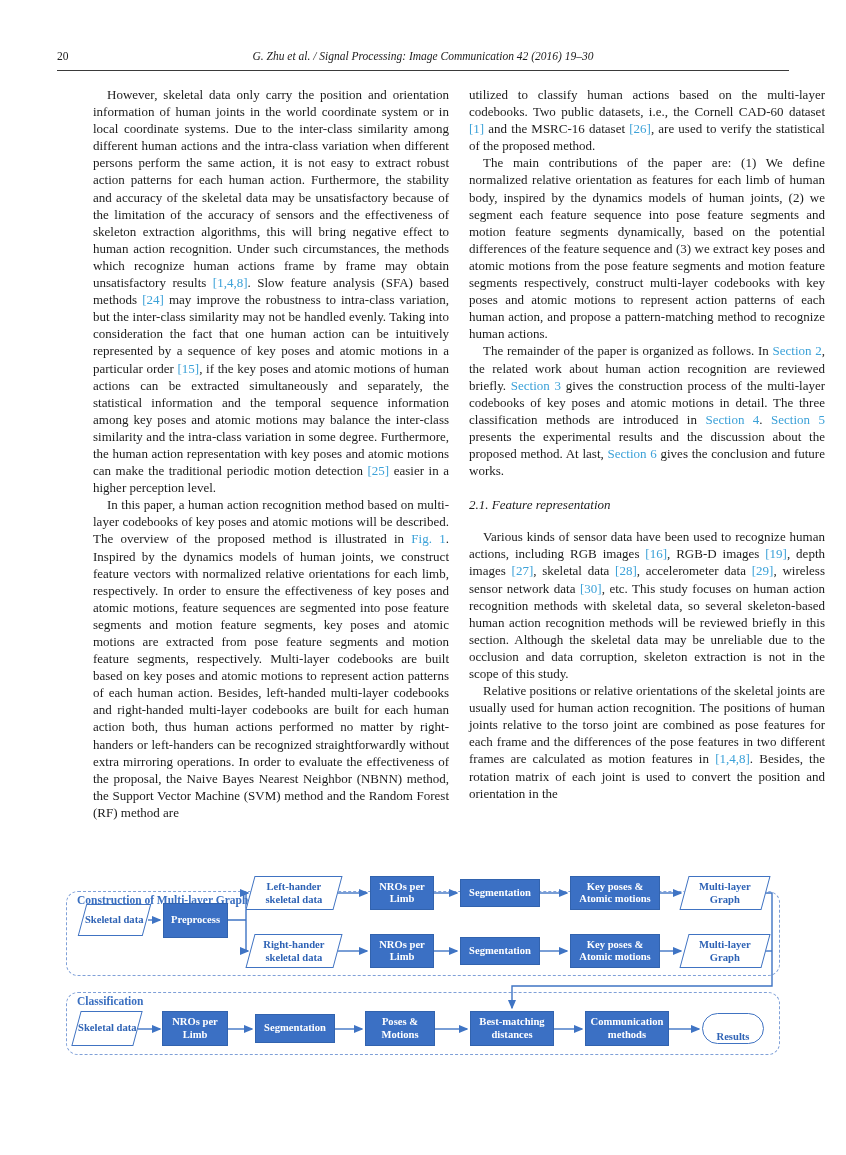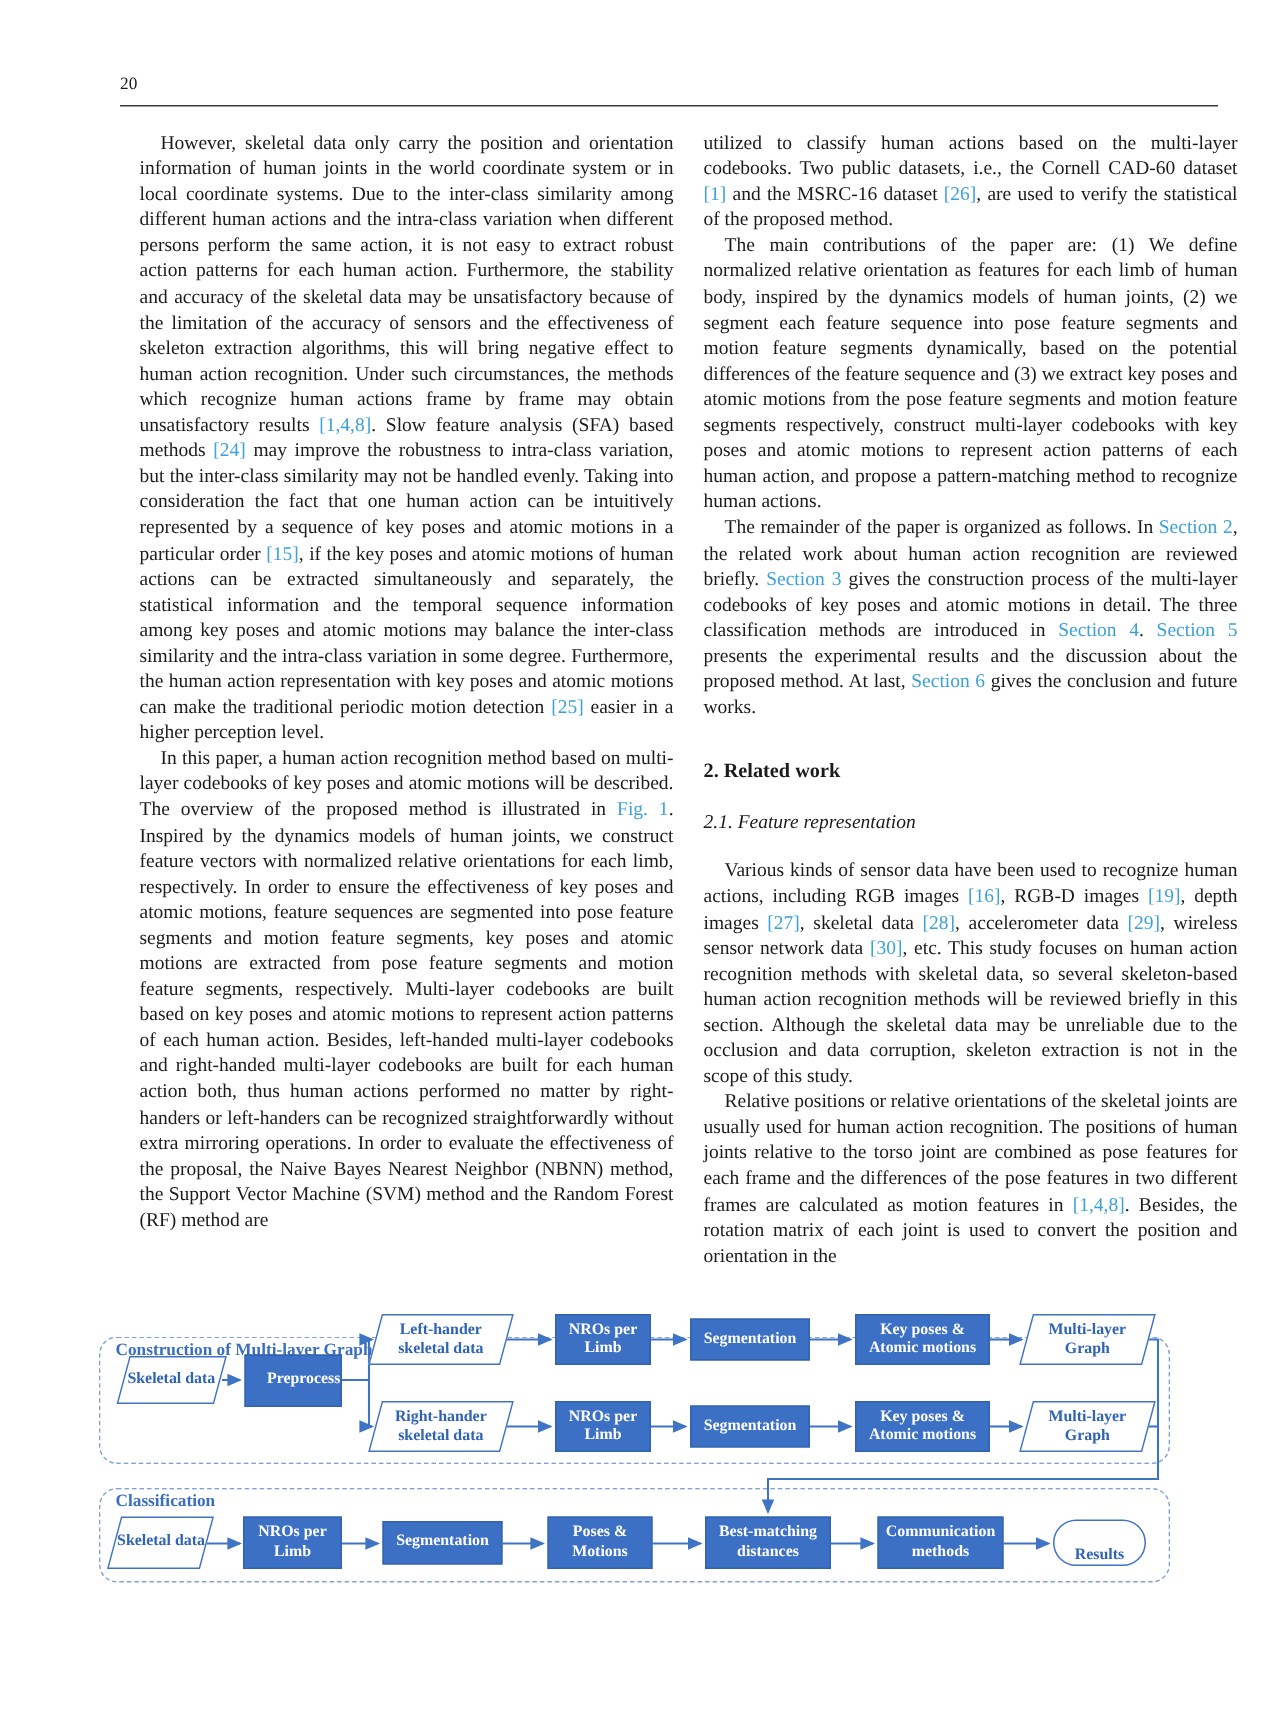--- a/index.html
+++ b/index.html
@@ -1,21 +1,21 @@
 <!DOCTYPE html>
 <html><head>
 <meta charset="utf-8">
 <style>
   html,body{margin:0;padding:0;background:#fff;}
   .page{
     position:relative;width:846px;height:1155px;background:#ffffff;
     font-family:"Liberation Serif","DejaVu Serif",serif;color:#1b1b1b;overflow:hidden;
   }
   
-  .header{position:absolute;left:57px;top:42px;width:732px;height:28px;border-bottom:1px solid #3a3a3a;font-size:11.5px;margin-left:23px;}
+  .header{position:absolute;left:57px;top:42px;width:732px;height:28px;border-bottom:1px solid #3a3a3a;font-size:11.5px;}
   .pageno{position:absolute;left:0;top:8px;}
   .runhead{position:absolute;left:0;right:0;top:8px;text-align:center;font-style:italic;}
   
   .col{position:absolute;top:86px;width:356px;text-align:justify;font-size:13px;line-height:17.1px;margin-left:36px;}
   .col-left{left:57px;}
   .col-right{left:433px;}
   .para{margin:0;}
   .para.indent{text-indent:14px;}
   .ref-link{color:#3ba1d8;cursor:pointer;}
   .sec-heading{margin:0;font-size:13.5px;font-weight:bold;}
@@ -36,31 +36,31 @@
   .fig-caption{position:absolute;left:0;top:1061px;width:846px;text-align:center;font-size:11px;color:#222;}
   .cap-label{font-weight:bold;margin-right:4px;}
 </style>
 </head>
 <body>
 
 <div class="page">
 
   <div class="header">
     <span class="pageno">20</span>
+    <span class="runhead">G. Zhu et al. / Signal Processing: Image Communication 42 (2016) 19–30</span>
   </div>
 
   <div class="col col-left">
       <p class="para indent"><span>However, skeletal data only carry the position and orientation information of human joints in the world coordinate system or in local coordinate systems. Due to the inter-class similarity among different human actions and the intra-class variation when different persons perform the same action, it is not easy to extract robust action patterns for each human action. Furthermore, the stability and accuracy of the skeletal data may be unsatisfactory because of the limitation of the accuracy of sensors and the effectiveness of skeleton extraction algorithms, this will bring negative effect to human action recognition. Under such circumstances, the methods which recognize human actions frame by frame may obtain unsatisfactory results </span><span class="ref-link">[1,4,8]</span><span>. Slow feature analysis (SFA) based methods </span><span class="ref-link">[24]</span><span> may improve the robustness to intra-class variation, but the inter-class similarity may not be handled evenly. Taking into consideration the fact that one human action can be intuitively represented by a sequence of key poses and atomic motions in a particular order </span><span class="ref-link">[15]</span><span>, if the key poses and atomic motions of human actions can be extracted simultaneously and separately, the statistical information and the temporal sequence information among key poses and atomic motions may balance the inter-class similarity and the intra-class variation in some degree. Furthermore, the human action representation with key poses and atomic motions can make the traditional periodic motion detection </span><span class="ref-link">[25]</span><span> easier in a higher perception level.</span></p>
       <p class="para indent"><span>In this paper, a human action recognition method based on multi-layer codebooks of key poses and atomic motions will be described. The overview of the proposed method is illustrated in </span><span class="ref-link">Fig. 1</span><span>. Inspired by the dynamics models of human joints, we construct feature vectors with normalized relative orientations for each limb, respectively. In order to ensure the effectiveness of key poses and atomic motions, feature sequences are segmented into pose feature segments and motion feature segments, key poses and atomic motions are extracted from pose feature segments and motion feature segments, respectively. Multi-layer codebooks are built based on key poses and atomic motions to represent action patterns of each human action. Besides, left-handed multi-layer codebooks and right-handed multi-layer codebooks are built for each human action both, thus human actions performed no matter by right-handers or left-handers can be recognized straightforwardly without extra mirroring operations. In order to evaluate the effectiveness of the proposal, the Naive Bayes Nearest Neighbor (NBNN) method, the Support Vector Machine (SVM) method and the Random Forest (RF) method are</span></p>
     </div>
   <div class="col col-right">
       <p class="para"><span>utilized to classify human actions based on the multi-layer codebooks. Two public datasets, i.e., the Cornell CAD-60 dataset </span><span class="ref-link">[1]</span><span> and the MSRC-16 dataset </span><span class="ref-link">[26]</span><span>, are used to verify the statistical of the proposed method.</span></p>
       <p class="para indent"><span>The main contributions of the paper are: (1) We define normalized relative orientation as features for each limb of human body, inspired by the dynamics models of human joints, (2) we segment each feature sequence into pose feature segments and motion feature segments dynamically, based on the potential differences of the feature sequence and (3) we extract key poses and atomic motions from the pose feature segments and motion feature segments respectively, construct multi-layer codebooks with key poses and atomic motions to represent action patterns of each human action, and propose a pattern-matching method to recognize human actions.</span></p>
       <p class="para indent"><span>The remainder of the paper is organized as follows. In </span><span class="ref-link">Section 2</span><span>, the related work about human action recognition are reviewed briefly. </span><span class="ref-link">Section 3</span><span> gives the construction process of the multi-layer codebooks of key poses and atomic motions in detail. The three classification methods are introduced in </span><span class="ref-link">Section 4</span><span>. </span><span class="ref-link">Section 5</span><span> presents the experimental results and the discussion about the proposed method. At last, </span><span class="ref-link">Section 6</span><span> gives the conclusion and future works.</span></p>
-      <h2 class="sec-heading">2.  Related work</h2>
       <h3 class="subsec-heading">2.1.  Feature representation</h3>
       <p class="para indent"><span>Various kinds of sensor data have been used to recognize human actions, including RGB images </span><span class="ref-link">[16]</span><span>, RGB-D images </span><span class="ref-link">[19]</span><span>, depth images </span><span class="ref-link">[27]</span><span>, skeletal data </span><span class="ref-link">[28]</span><span>, accelerometer data </span><span class="ref-link">[29]</span><span>, wireless sensor network data </span><span class="ref-link">[30]</span><span>, etc. This study focuses on human action recognition methods with skeletal data, so several skeleton-based human action recognition methods will be reviewed briefly in this section. Although the skeletal data may be unreliable due to the occlusion and data corruption, skeleton extraction is not in the scope of this study.</span></p>
       <p class="para indent"><span>Relative positions or relative orientations of the skeletal joints are usually used for human action recognition. The positions of human joints relative to the torso joint are combined as pose features for each frame and the differences of the pose features in two different frames are calculated as motion features in </span><span class="ref-link">[1,4,8]</span><span>. Besides, the rotation matrix of each joint is used to convert the position and orientation in the</span></p>
     </div>
 
   <div class="fcontainer" style="left:66px;top:891px;width:714px;height:85px;">
     <div class="fcontainer-label">Construction of Multi-layer Graph</div>
   </div>
   <div class="fcontainer" style="left:66px;top:992px;width:714px;height:63px;">
     <div class="fcontainer-label">Classification</div>
@@ -90,21 +90,21 @@
     <path class="ln" d="M228,159 H252" marker-end="url(#ah)"></path>
     <path class="ln" d="M335,159 H362" marker-end="url(#ah)"></path>
     <path class="ln" d="M435,159 H467" marker-end="url(#ah)"></path>
     <path class="ln" d="M554,159 H582" marker-end="url(#ah)"></path>
     <path class="ln" d="M669,159 H699" marker-end="url(#ah)"></path>
   </svg>
 
   <div class="fnode fpara" style="left:82px;top:904px;width:65px;height:32px;">
     <span class="unskew">Skeletal data</span>
   </div>
-  <div class="fnode fbox" style="left:163px;top:903px;width:65px;height:35px;justify-content:flex-end;">
+  <div class="fnode fbox" style="left:163px;top:903px;width:65px;height:35px;">
     <span>Preprocess</span>
   </div>
 
   <div class="fnode fpara" style="left:250px;top:876px;width:88px;height:34px;">
     <span class="unskew">Left-hander skeletal data</span>
   </div>
   <div class="fnode fbox" style="left:370px;top:876px;width:64px;height:34px;">
     <span>NROs per Limb</span>
   </div>
   <div class="fnode fbox" style="left:460px;top:879px;width:80px;height:28px;">

